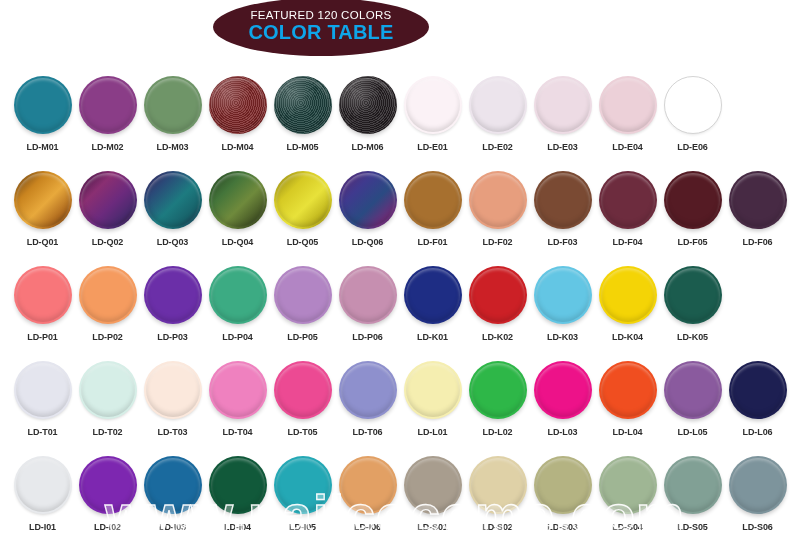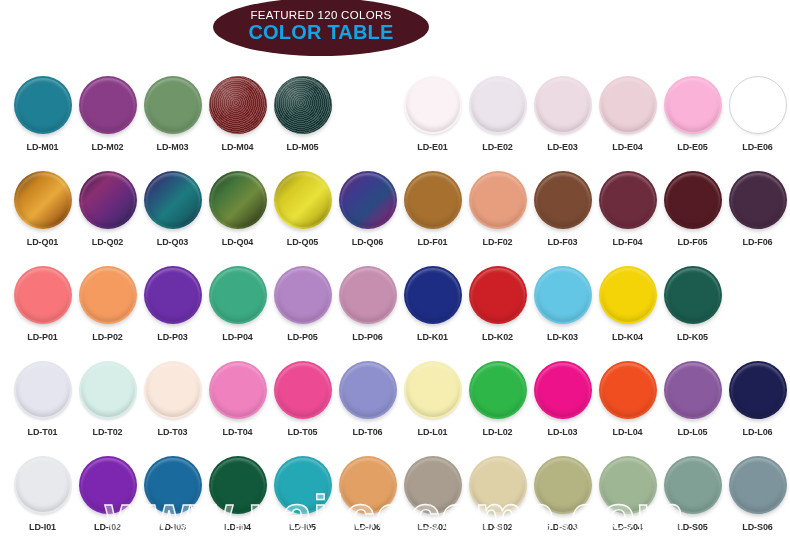--- a/index.html
+++ b/index.html
@@ -173,41 +173,41 @@
             <div class="label">LD-M03</div>
           </div>
           <div class="cell">
             <div class="swatch" style="background: radial-gradient(circle at 30% 28%, rgba(255, 255, 255, 0.22) 0%, rgba(255, 255, 255, 0) 42%), repeating-radial-gradient(circle at 46% 46%, rgba(255, 255, 255, 0.16) 0px, rgba(255, 255, 255, 0.16) 1px, rgba(0, 0, 0, 0.12) 1px, rgba(0, 0, 0, 0.12) 2px) rgb(125, 37, 38);"></div>
             <div class="label">LD-M04</div>
           </div>
           <div class="cell">
             <div class="swatch" style="background: radial-gradient(circle at 30% 28%, rgba(255, 255, 255, 0.22) 0%, rgba(255, 255, 255, 0) 42%), repeating-radial-gradient(circle at 46% 46%, rgba(255, 255, 255, 0.16) 0px, rgba(255, 255, 255, 0.16) 1px, rgba(0, 0, 0, 0.12) 1px, rgba(0, 0, 0, 0.12) 2px) rgb(28, 63, 60);"></div>
             <div class="label">LD-M05</div>
           </div>
+          <div class="cell">
+            <div class="swatch" style="background: radial-gradient(circle at 30% 28%, rgba(255, 255, 255, 0.22) 0%, rgba(255, 255, 255, 0) 42%), repeating-radial-gradient(circle at 46% 46%, rgba(255, 255, 255, 0.16) 0px, rgba(255, 255, 255, 0.16) 1px, rgba(0, 0, 0, 0.12) 1px, rgba(0, 0, 0, 0.12) 2px) rgb(35, 30, 33);"></div>
+            <div class="label">LD-M06</div>
+          </div>
         </div>
         <div class="half right">
           <div class="cell">
             <div class="swatch pale" style="background: rgb(251, 242, 246);"></div>
             <div class="label">LD-E01</div>
           </div>
           <div class="cell">
             <div class="swatch pale" style="background: rgb(236, 228, 236);"></div>
             <div class="label">LD-E02</div>
           </div>
           <div class="cell">
             <div class="swatch pale" style="background: rgb(237, 219, 228);"></div>
             <div class="label">LD-E03</div>
           </div>
           <div class="cell">
             <div class="swatch pale" style="background: rgb(236, 208, 216);"></div>
             <div class="label">LD-E04</div>
-          </div>
-          <div class="cell">
-            <div class="swatch" style="background: rgb(251, 178, 216);"></div>
-            <div class="label">LD-E05</div>
           </div>
           <div class="cell">
             <div class="swatch outline" style="background: rgb(255, 255, 255);"></div>
             <div class="label">LD-E06</div>
           </div>
         </div>
       </div>
       <div class="band">
         <div class="half left">
           <div class="cell">

